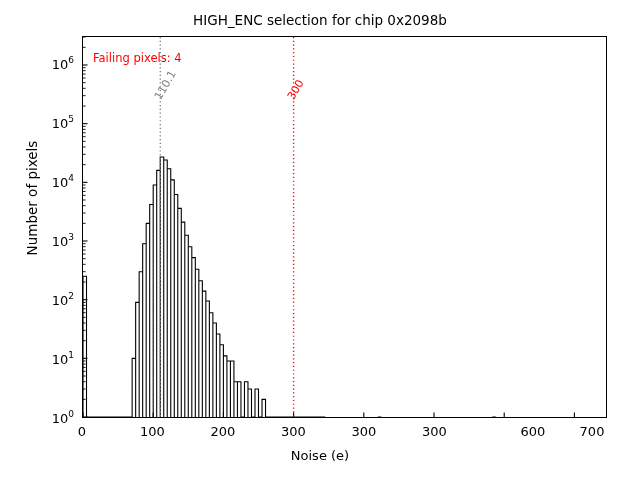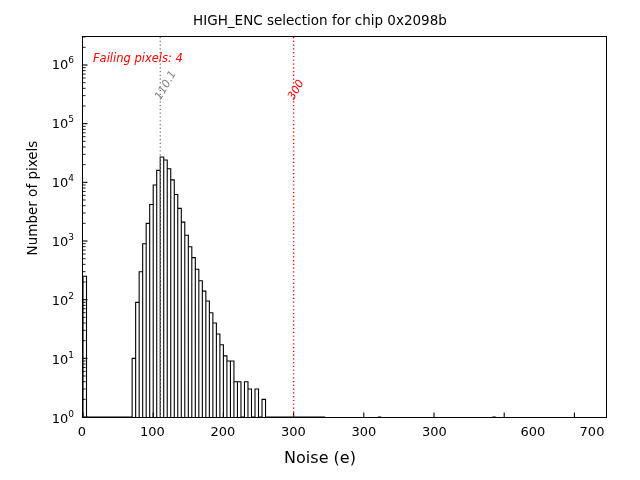--- a/index.html
+++ b/index.html
@@ -33,21 +33,20 @@
   #plot-area {
     position: absolute;
     left: 82px;
     top: 36px;
     width: 525px;
     height: 382px;
     border: 1.1px solid #000000;
     box-sizing: border-box;
     background: #ffffff;
     overflow: visible;
-    font-style: italic;
   }
   #plot-svg {
     position: absolute;
     left: 0;
     top: 0;
     width: 100%;
     height: 100%;
     display: block;
   }
   .annotation-failing {
@@ -88,21 +87,21 @@
     font-size: 9px;
     vertical-align: super;
     line-height: 0;
   }
   #xlabel {
     position: absolute;
     left: 0;
     top: 448px;
     width: 640px;
     text-align: center;
-    font-size: 16px;
+    font-size: 13px;
     color: #000000;
   }
   #ylabel {
     position: absolute;
     left: -88px;
     top: 190px;
     width: 240px;
     text-align: center;
     font-size: 13.5px;
     color: #000000;

